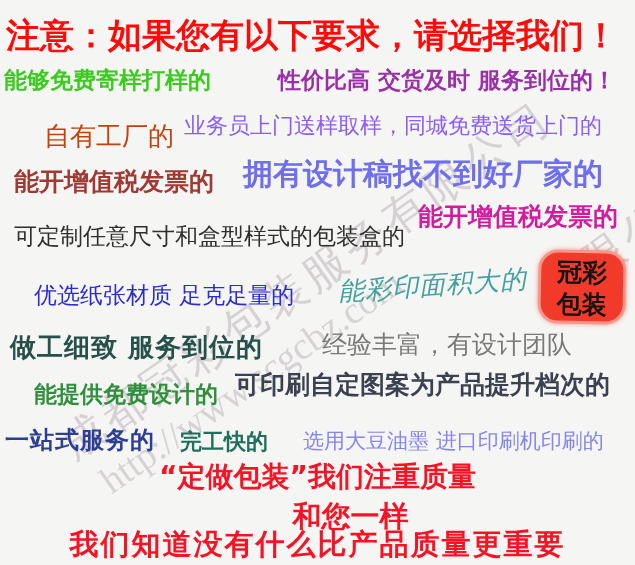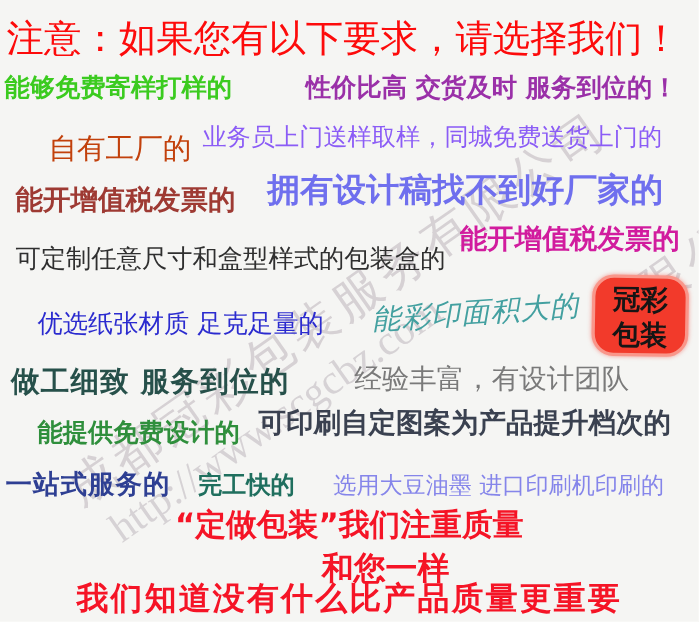--- a/index.html
+++ b/index.html
@@ -9,21 +9,21 @@
     font-family:"DejaVu Sans", sans-serif;
   }
   .t { position:absolute; white-space:nowrap; line-height:1.15; }
 
   
   .wm { position:absolute; white-space:nowrap; transform-origin:0 50%; pointer-events:none; }
   #wm-company { left:66px;  top:420px; font-size:44px; letter-spacing:5px; color:rgba(168,155,165,0.40); transform:rotate(-35deg); }
   #wm-url     { left:104px; top:462px; font-size:38px; color:rgba(168,158,168,0.40); transform:rotate(-35deg); font-family:"Liberation Serif", serif; }
   #wm-partial { left:545px; top:268px; font-size:44px; letter-spacing:5px; color:rgba(168,155,165,0.40); transform:rotate(-35deg); }
 
-  #headline       { left:6px;   top:16px;  font-size:34px; font-weight:normal; color:#fd0b0b; }
+  #headline       { left:6px;   top:16px;  font-size:34px; font-weight:bold; color:#fd0b0b; }
   #free-sample    { left:4px;   top:67px;  font-size:23px; font-weight:bold; color:#3bcb1f; }
   #cost-effective { left:261px; top:67px;  font-size:23px; font-weight:bold; color:#9a30a8;margin-left:17px; }
   #own-factory    { left:44px;  top:122px; font-size:26px; color:#c2410c; }
   #salesman       { left:184px; top:113px; font-size:22px; color:#8b5cf6; }
   #vat-invoice    { left:14px;  top:168px; font-size:25px; font-weight:bold; color:#9e3a33; }
   #design-draft   { left:243px; top:157px; font-size:30px; font-weight:bold; color:#6f6fee; }
   #delivery-time  { left:418px; top:203px; font-size:25px; font-weight:bold; color:#d11c9e; }
   #custom-size    { left:14px;  top:223px; font-size:23px; color:#2f2f2f; }
   #paper-quality  { left:34px;  top:282px; font-size:23px; color:#2b2bcf; }
   #color-area     { left:338px; top:271px; font-size:26px; color:#43a0a0; font-style:italic;

